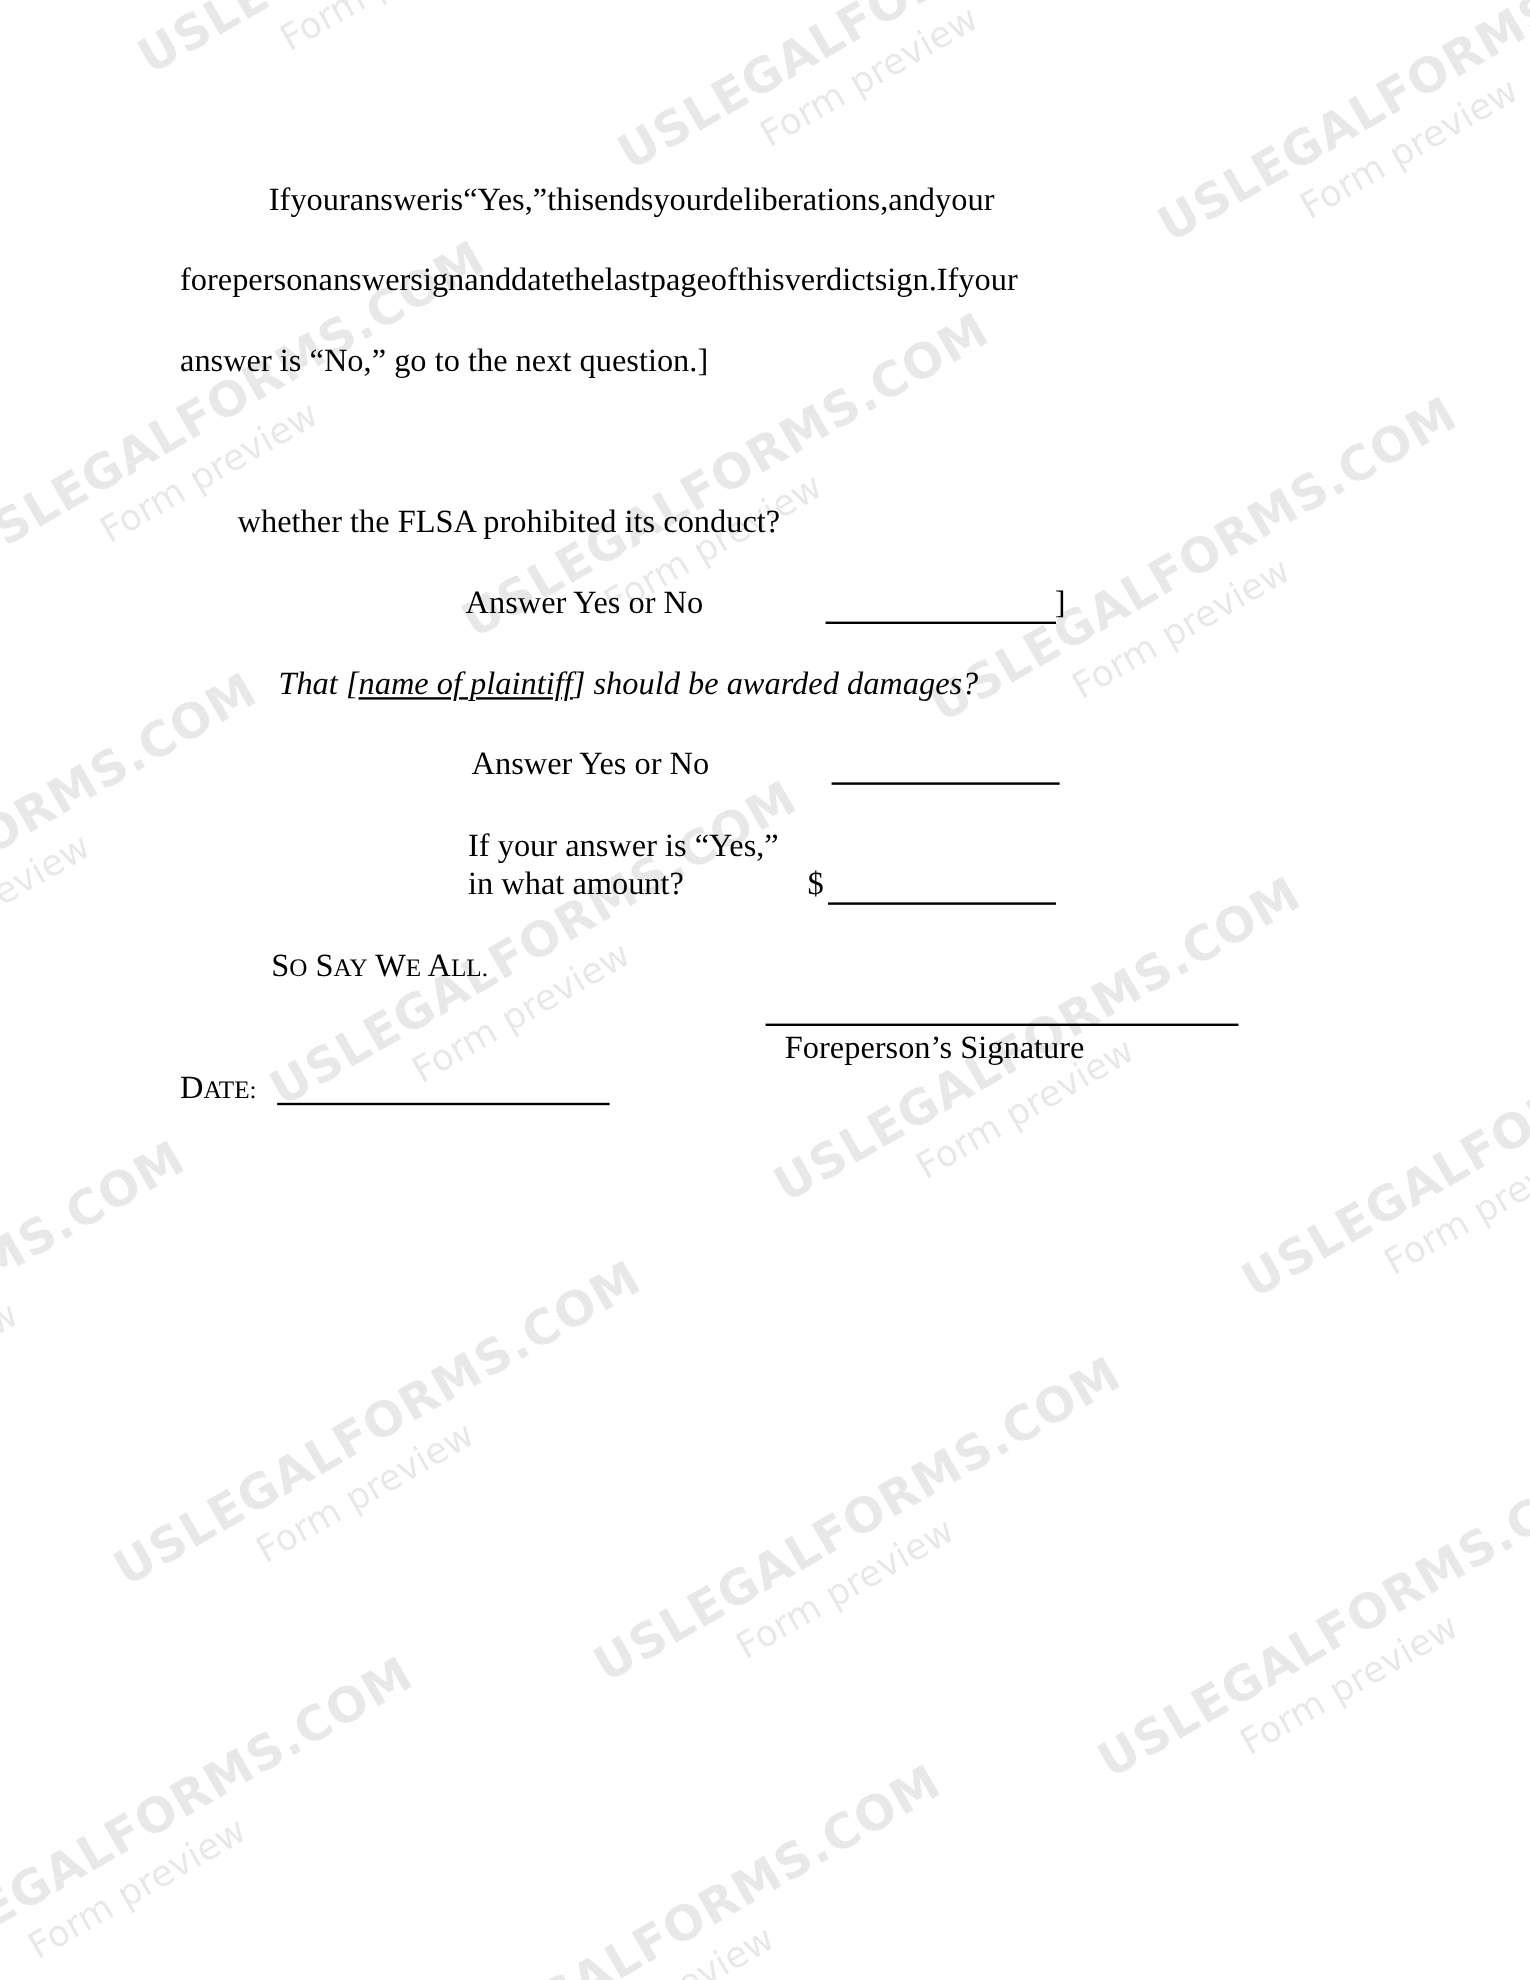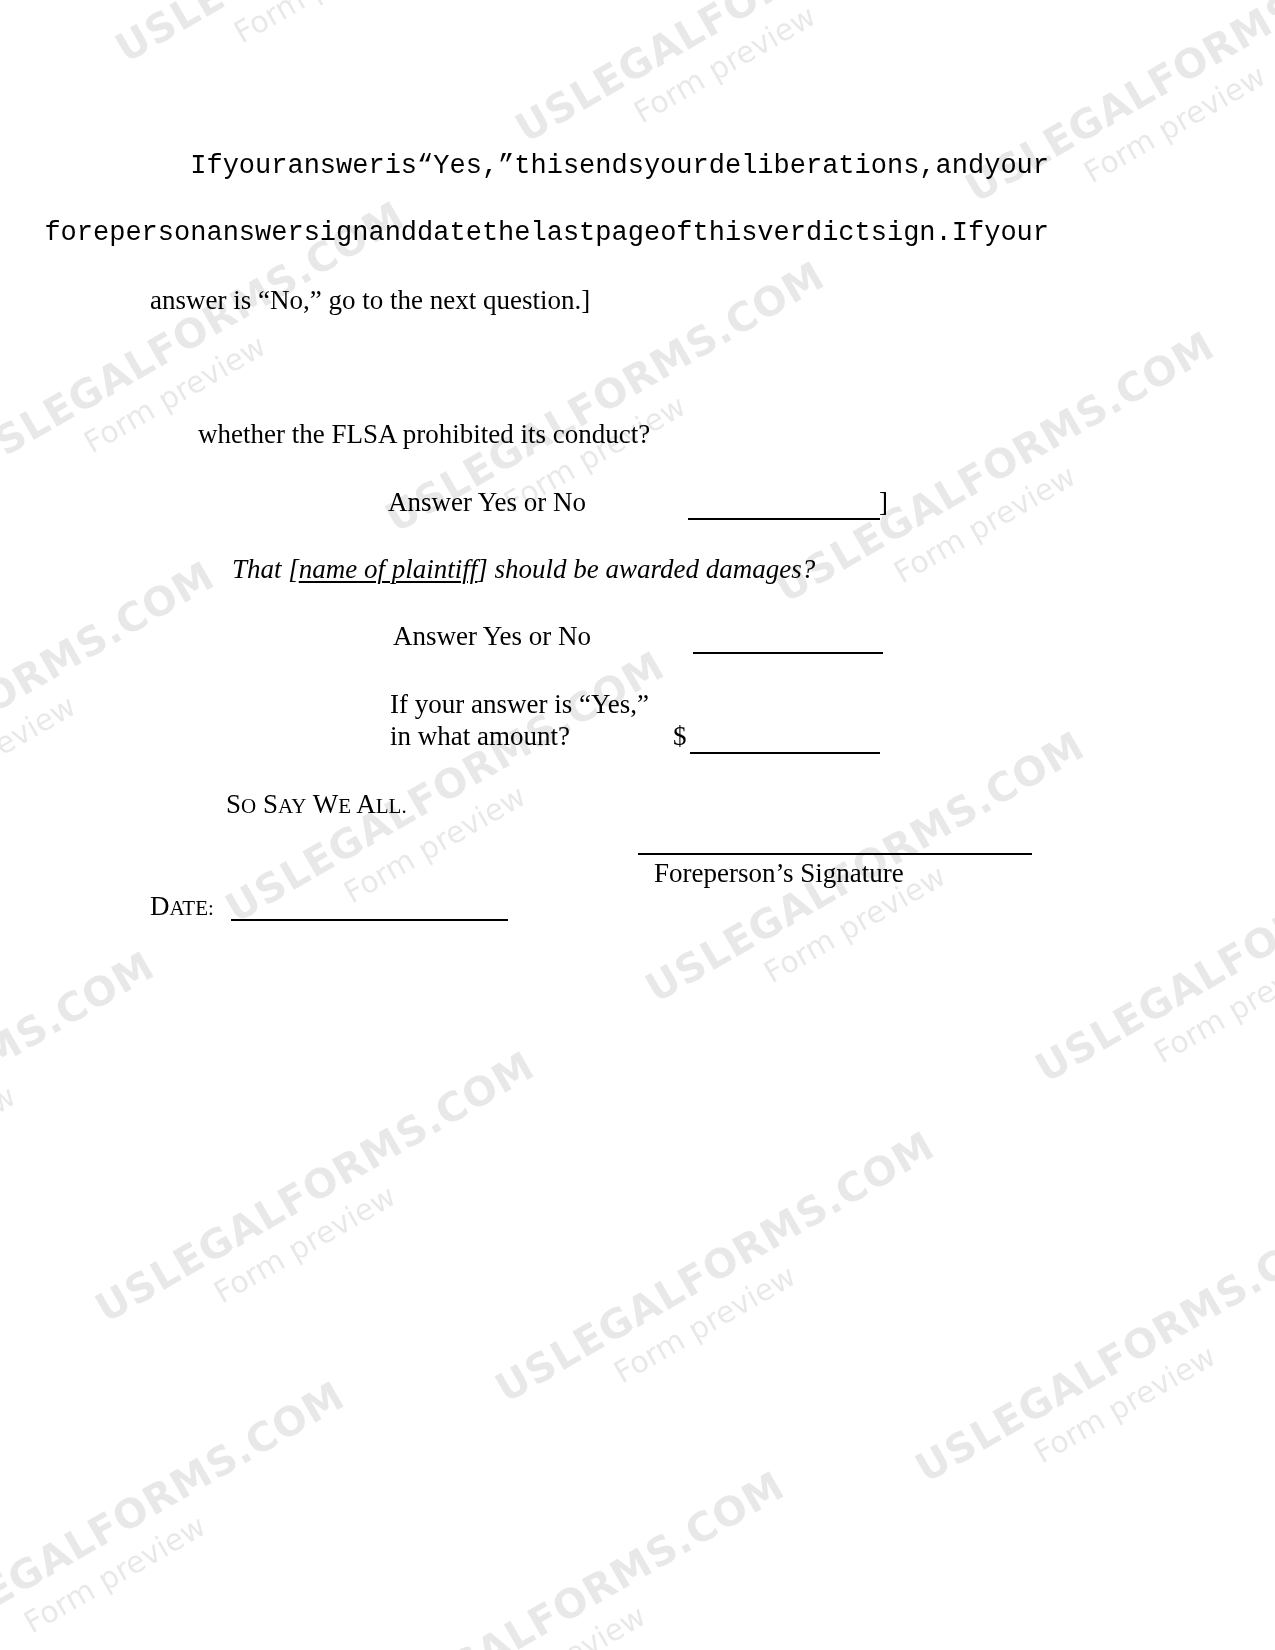--- a/index.html
+++ b/index.html
@@ -1,20 +1,20 @@
 <!DOCTYPE html>
 <html><head>
 <meta charset="utf-8">
 <style>
   html, body { margin: 0; padding: 0; background: #ffffff; }
   body { width: 1275px; height: 1650px; position: relative; overflow: hidden;
          font-family: "Liberation Serif", "DejaVu Serif", serif; color: #000; }
   .page { position: absolute; left: 0; top: 0; width: 1275px; height: 1650px; }
   .txt { position: absolute; font-size: 27px; line-height: 32px; white-space: nowrap; }
-  .justline { display: flex; justify-content: flex-end; width: 100%; font-family: Liberation Mono, monospace; }
+  .justline { display: flex; justify-content: flex-start; width: 100%; }
   .u { text-decoration: underline; text-underline-offset: 3px; text-decoration-thickness: 1.5px; }
   .sc-big { font-size: 27px; }
   .sc-small { font-size: 21px; }
   .hline { position: absolute; border-top: 2px solid #000; height: 0; }
   .wm { position: absolute; transform-origin: left bottom; transform: rotate(-30deg);
         font-family: "DejaVu Sans", "Liberation Sans", sans-serif; color: rgba(0,0,0,0.09);
         pointer-events: none; white-space: nowrap; }
   .wm .brand { font-weight: bold; font-size: 40px; letter-spacing: 1px; display: block; }
   .wm .sub { font-size: 30px; display: block; margin-left: 110px; margin-top: 4px; }
 </style>

